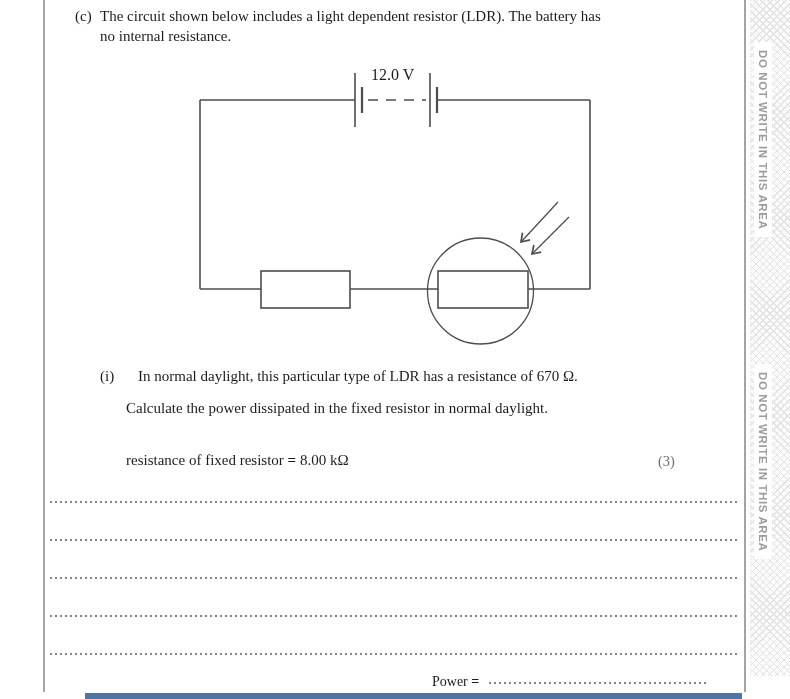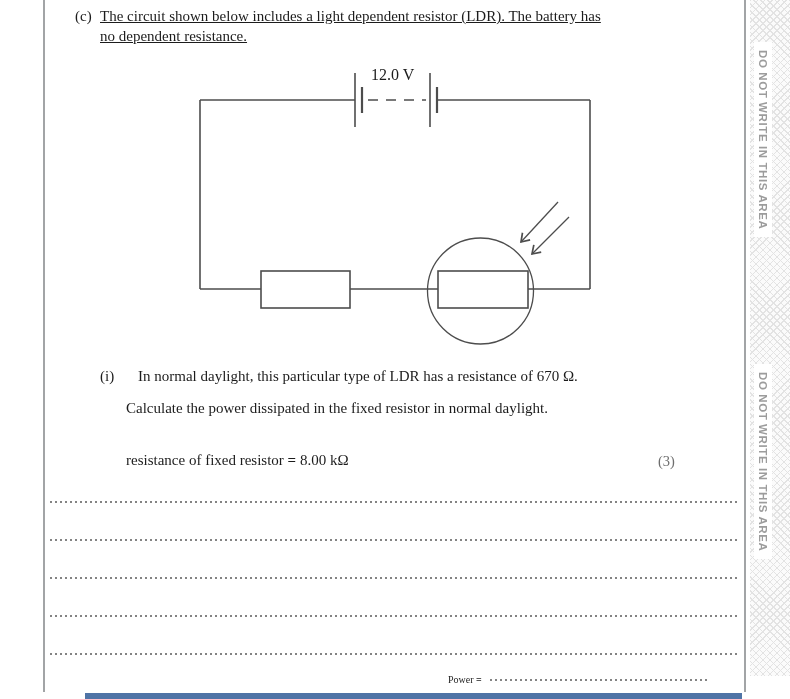--- a/index.html
+++ b/index.html
@@ -31,21 +31,21 @@
     color: #9c9c9c; background: #ffffff;
     padding: 8px 3px;
     white-space: nowrap;
   }
   .warning-1 { top: 42px; }
   .warning-2 { top: 364px; }
 
   
   .qc-row { position: absolute; left: 75px; top: 6px; width: 600px; font-size: 15px; line-height: 20px; }
   .qc-label { position: absolute; left: 0; top: 0; }
-  .qc-text { margin-left: 25px; text-decoration: underline; }
+  .qc-text { margin-left: 25px; }
 
   
   .circuit-svg { position: absolute; left: 170px; top: 50px; }
 
   
   .pi-row { position: absolute; left: 100px; font-size: 15px; }
   .pi-statement { top: 368px; }
   .pi-label { position: absolute; left: 0; top: 0; }
   .pi-text { margin-left: 38px; }
   .pi-calc { top: 400px; left: 126px; }
@@ -53,21 +53,21 @@
   .bold-eq { font-weight: bold; }
   .marks { position: absolute; left: 658px; top: 453px; font-size: 14.5px; color: #6e6e6e; }
 
   
   .answer-lines { position: absolute; left: 50px; top: 501px; width: 687px; }
   .ans-line {
     height: 1.6px;
     background: repeating-linear-gradient(90deg, #838383 0 2.2px, transparent 2.2px 5px);
     margin-bottom: 36.4px;
   }
-  .power-row { position: absolute; left: 448px; top: 674px; font-size: 10px; }
+  .power-row { position: absolute; left: 432px; top: 674px; font-size: 14px; }
   .power-dots {
     display: inline-block; width: 220px; height: 1.6px;
     background: repeating-linear-gradient(90deg, #838383 0 2.2px, transparent 2.2px 5px);
     margin-left: 6px; margin-bottom: 2px;
   }
 
   .accent-bar { position: absolute; left: 85px; top: 693px; width: 657px; height: 6px; background: #4f74a6; }
 </style>
 </head>
 <body>
@@ -75,21 +75,21 @@
 <div class="page-border border-left"></div>
 <div class="page-border border-right"></div>
 <div class="margin-pattern"></div>
 <div class="warning-vert warning-1" style="color: rgb(156, 156, 156);">DO NOT WRITE IN THIS AREA</div>
 <div class="warning-vert warning-2" style="color: rgb(156, 156, 156);">DO NOT WRITE IN THIS AREA</div>
 
 <div class="qc-row">
   <span class="qc-label">(c)</span>
   <div class="qc-text">
     <span>The circuit shown below includes a light dependent resistor (LDR).  The battery has</span><br>
-    <span>no dependent resistance.</span>
+    <span>no internal resistance.</span>
   </div>
 </div>
 
 <svg class="circuit-svg" width="440" height="310" viewBox="0 0 440 310">
   <defs>
     <marker id="arr" markerWidth="12" markerHeight="12" refX="8" refY="5" orient="auto">
       <path d="M2,1 L8,5 L2,9" fill="none" stroke="#4d4d4d" stroke-width="1.3"></path>
     </marker>
   </defs>
   <g stroke="#4d4d4d" stroke-width="1.6" fill="none">

